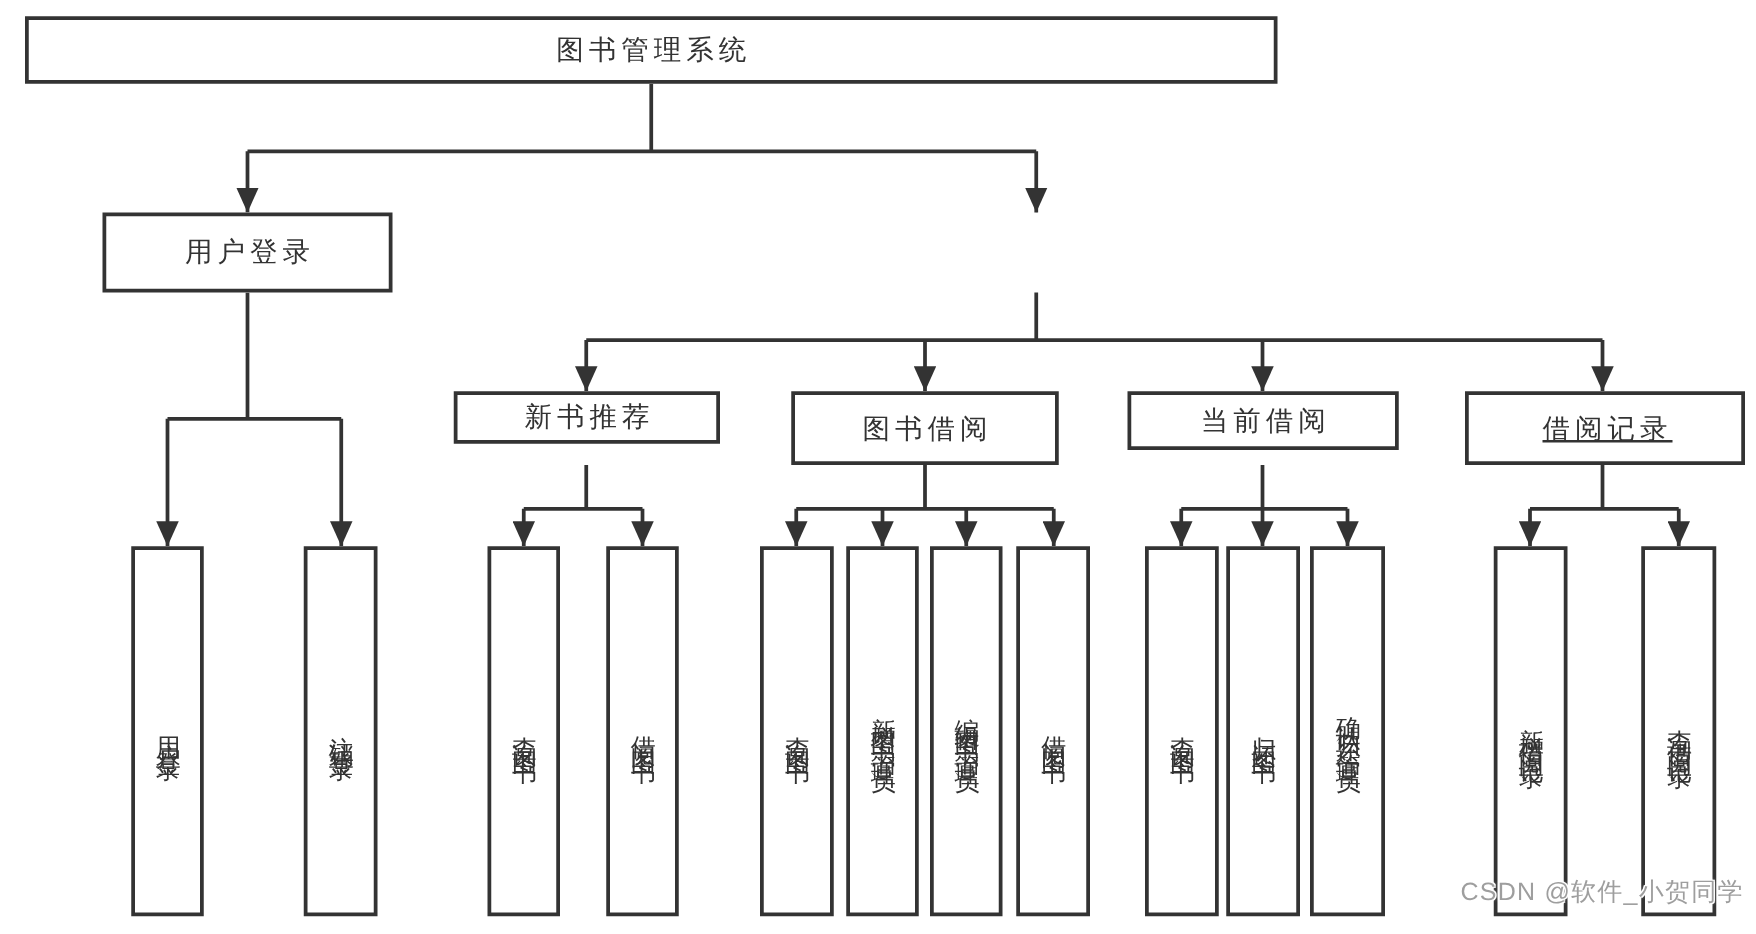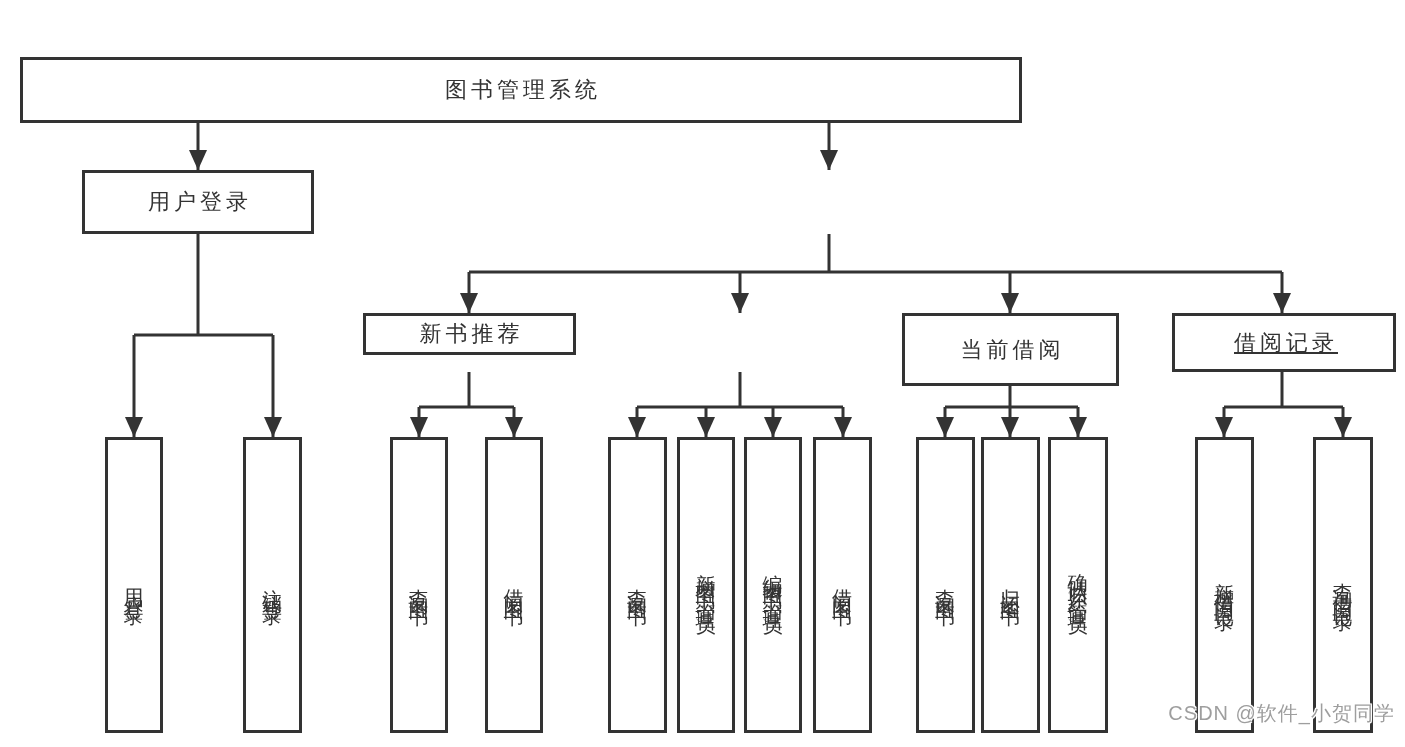--- a/index.html
+++ b/index.html
@@ -91,26 +91,27 @@
       <path d="M1010,407 V437" marker-end="url(#arw)"></path>
       <path d="M1078,407 V437" marker-end="url(#arw)"></path>
 
       <path d="M1282,372 V407"></path>
       <path d="M1224,407 H1343"></path>
       <path d="M1224,407 V437" marker-end="url(#arw)"></path>
       <path d="M1343,407 V437" marker-end="url(#arw)"></path>
     </g>
   </svg>
 
-  <div class="node" style="left:20px; top:13px; width:1002px; height:66px;margin-top:44px;">图书管理系统</div>
+  <div class="node" style="left:20px; top:13px; width:1002px; height:54px;">图书管理系统</div>
 
   <div class="node" style="left:82px; top:170px; width:232px; height:64px;">用户登录</div>
 
   <div class="node" style="left:363px; top:313px; width:213px; height:42px;">新书推荐</div>
-  <div class="node" style="left:902px; top:313px; width:217px; height:73px;">当前借阅</div>
+  <div class="node" style="left:633px; top:313px; width:214px; height:59px;">图书借阅</div>
+  <div class="node" style="left:902px; top:313px; width:217px; height:47px;">当前借阅</div>
   <div class="node" style="left:1172px; top:313px; width:224px; height:59px;text-decoration:underline;">借阅记录</div>
 
   <div class="vnode" style="left:105px; width:58px;">用户登录</div>
   <div class="vnode" style="left:243px; width:59px;">注销登录</div>
 
   <div class="vnode" style="left:390px; width:58px;">查询图书</div>
   <div class="vnode" style="left:485px; width:58px;">借阅图书</div>
 
   <div class="vnode" style="left:608px; width:59px;">查询图书</div>
   <div class="vnode" style="left:677px; width:58px;">新增图书（管理员）</div>

